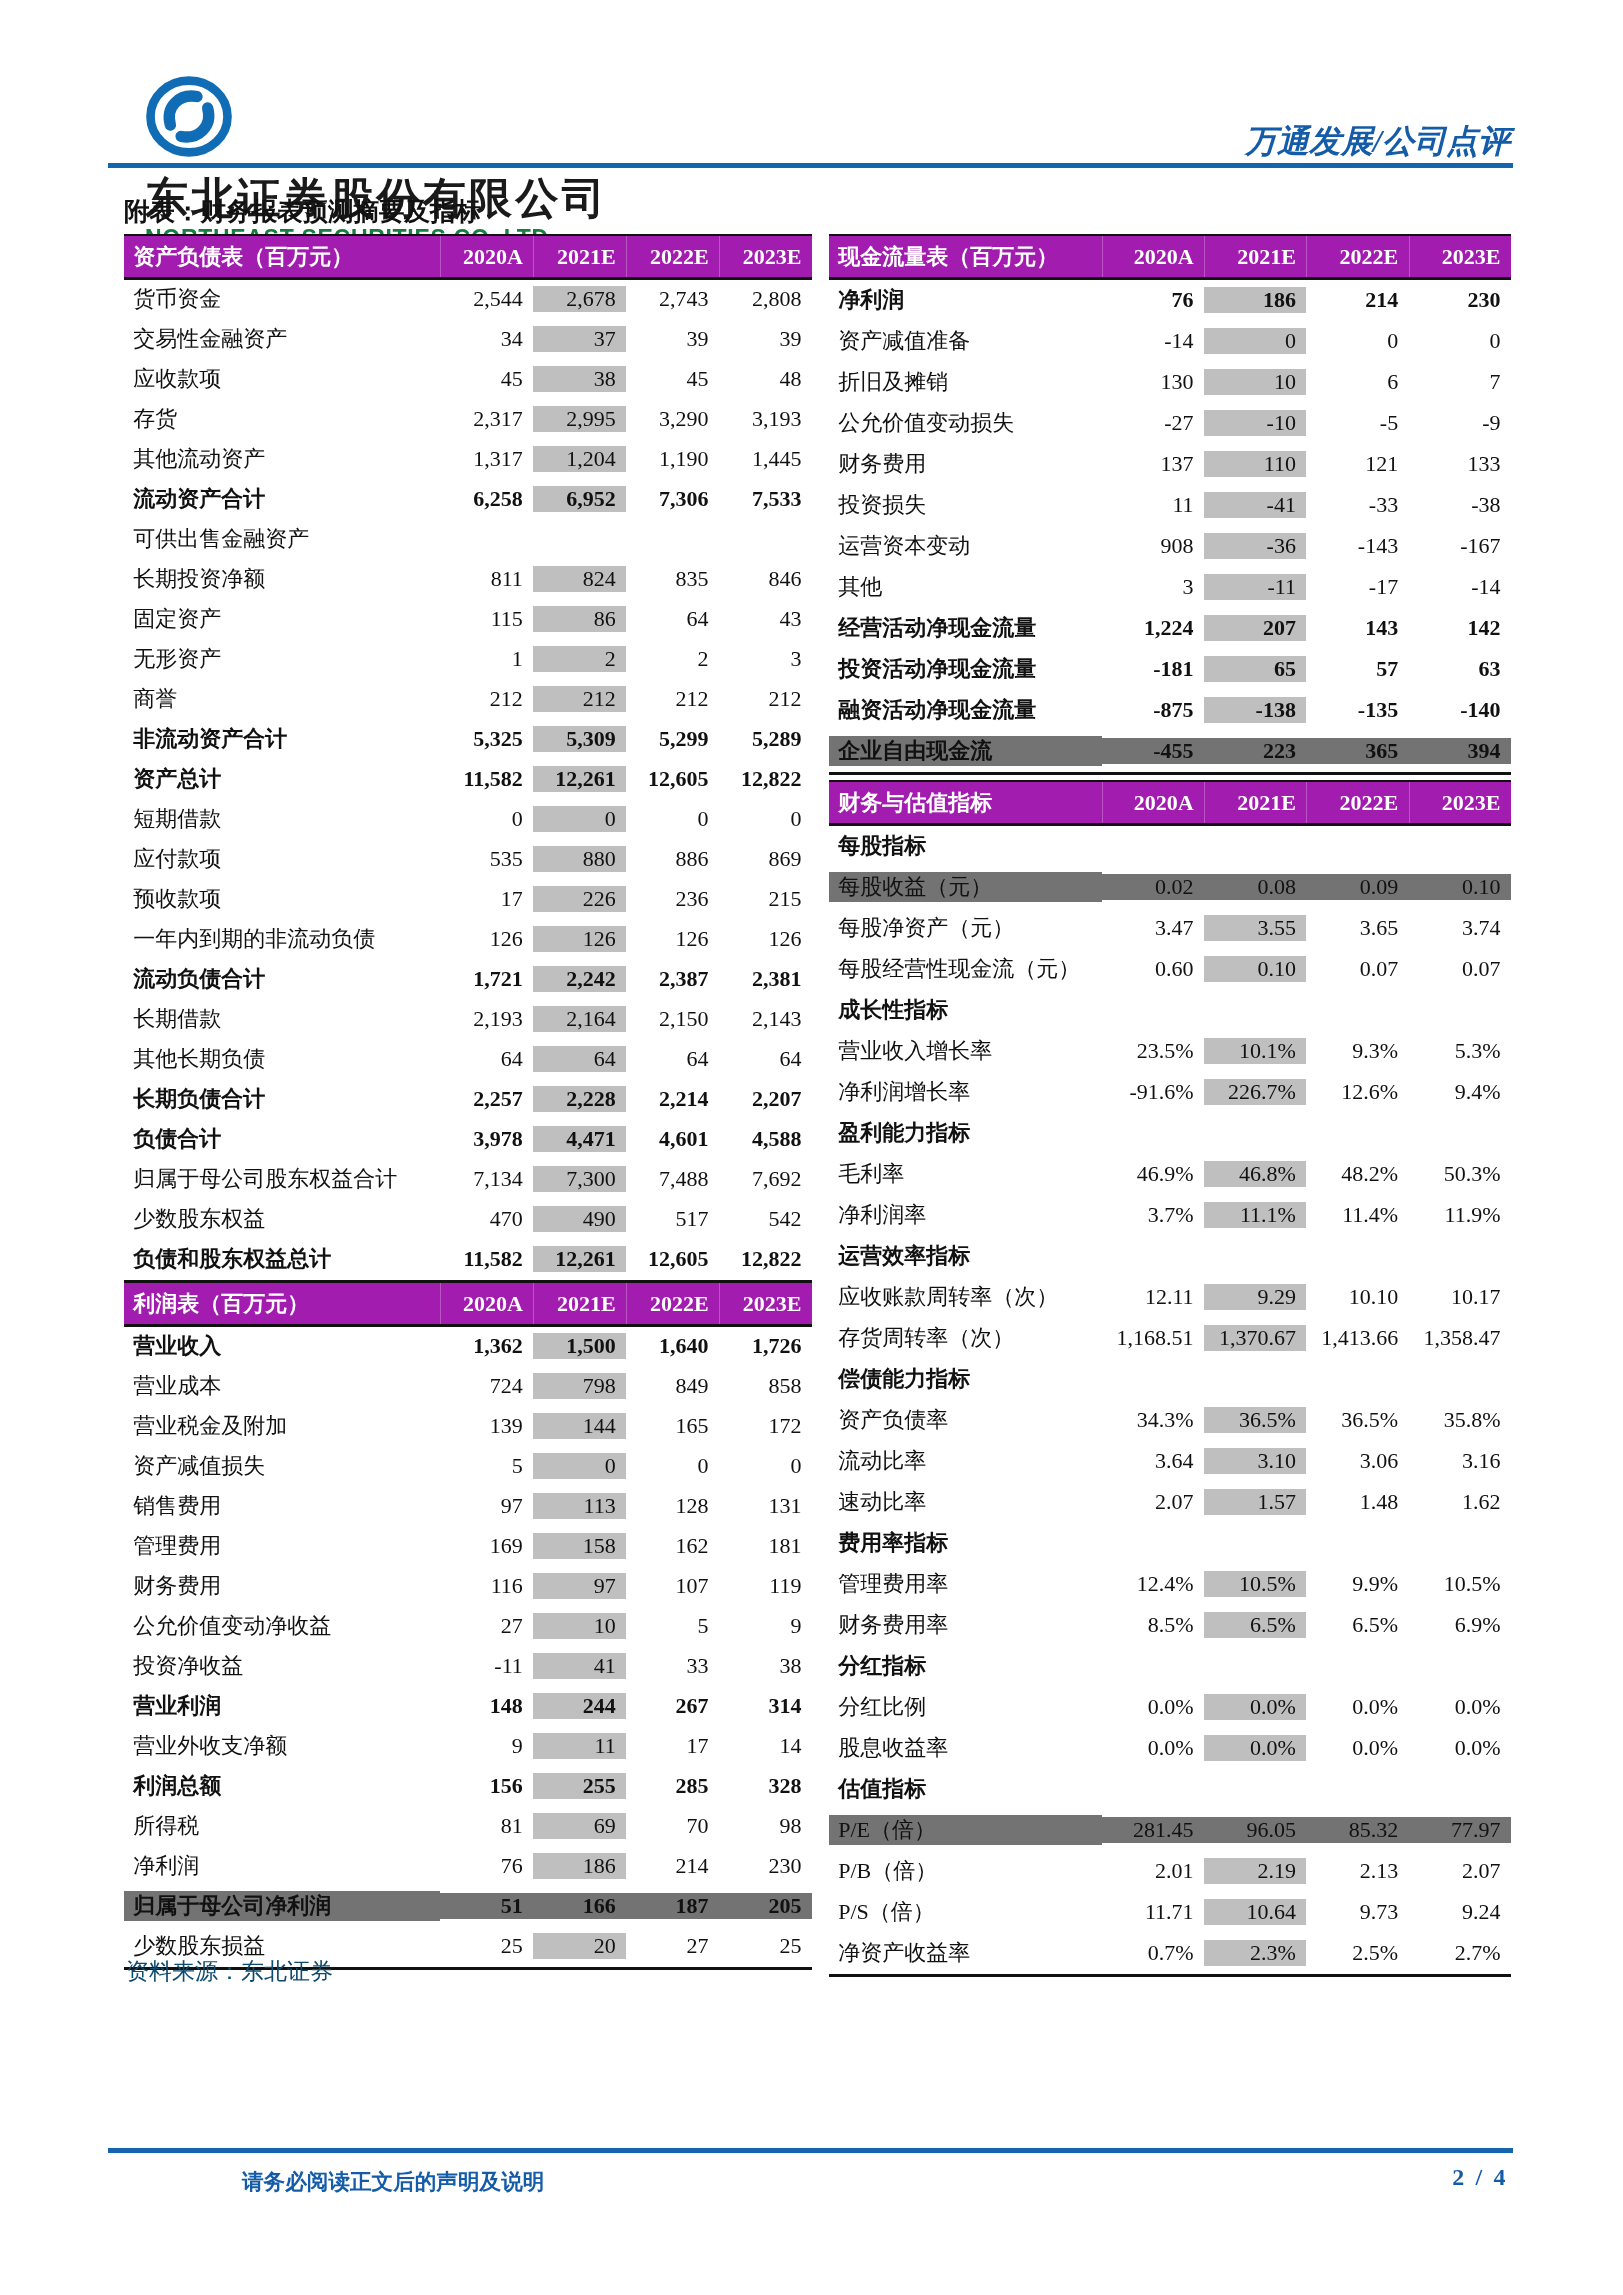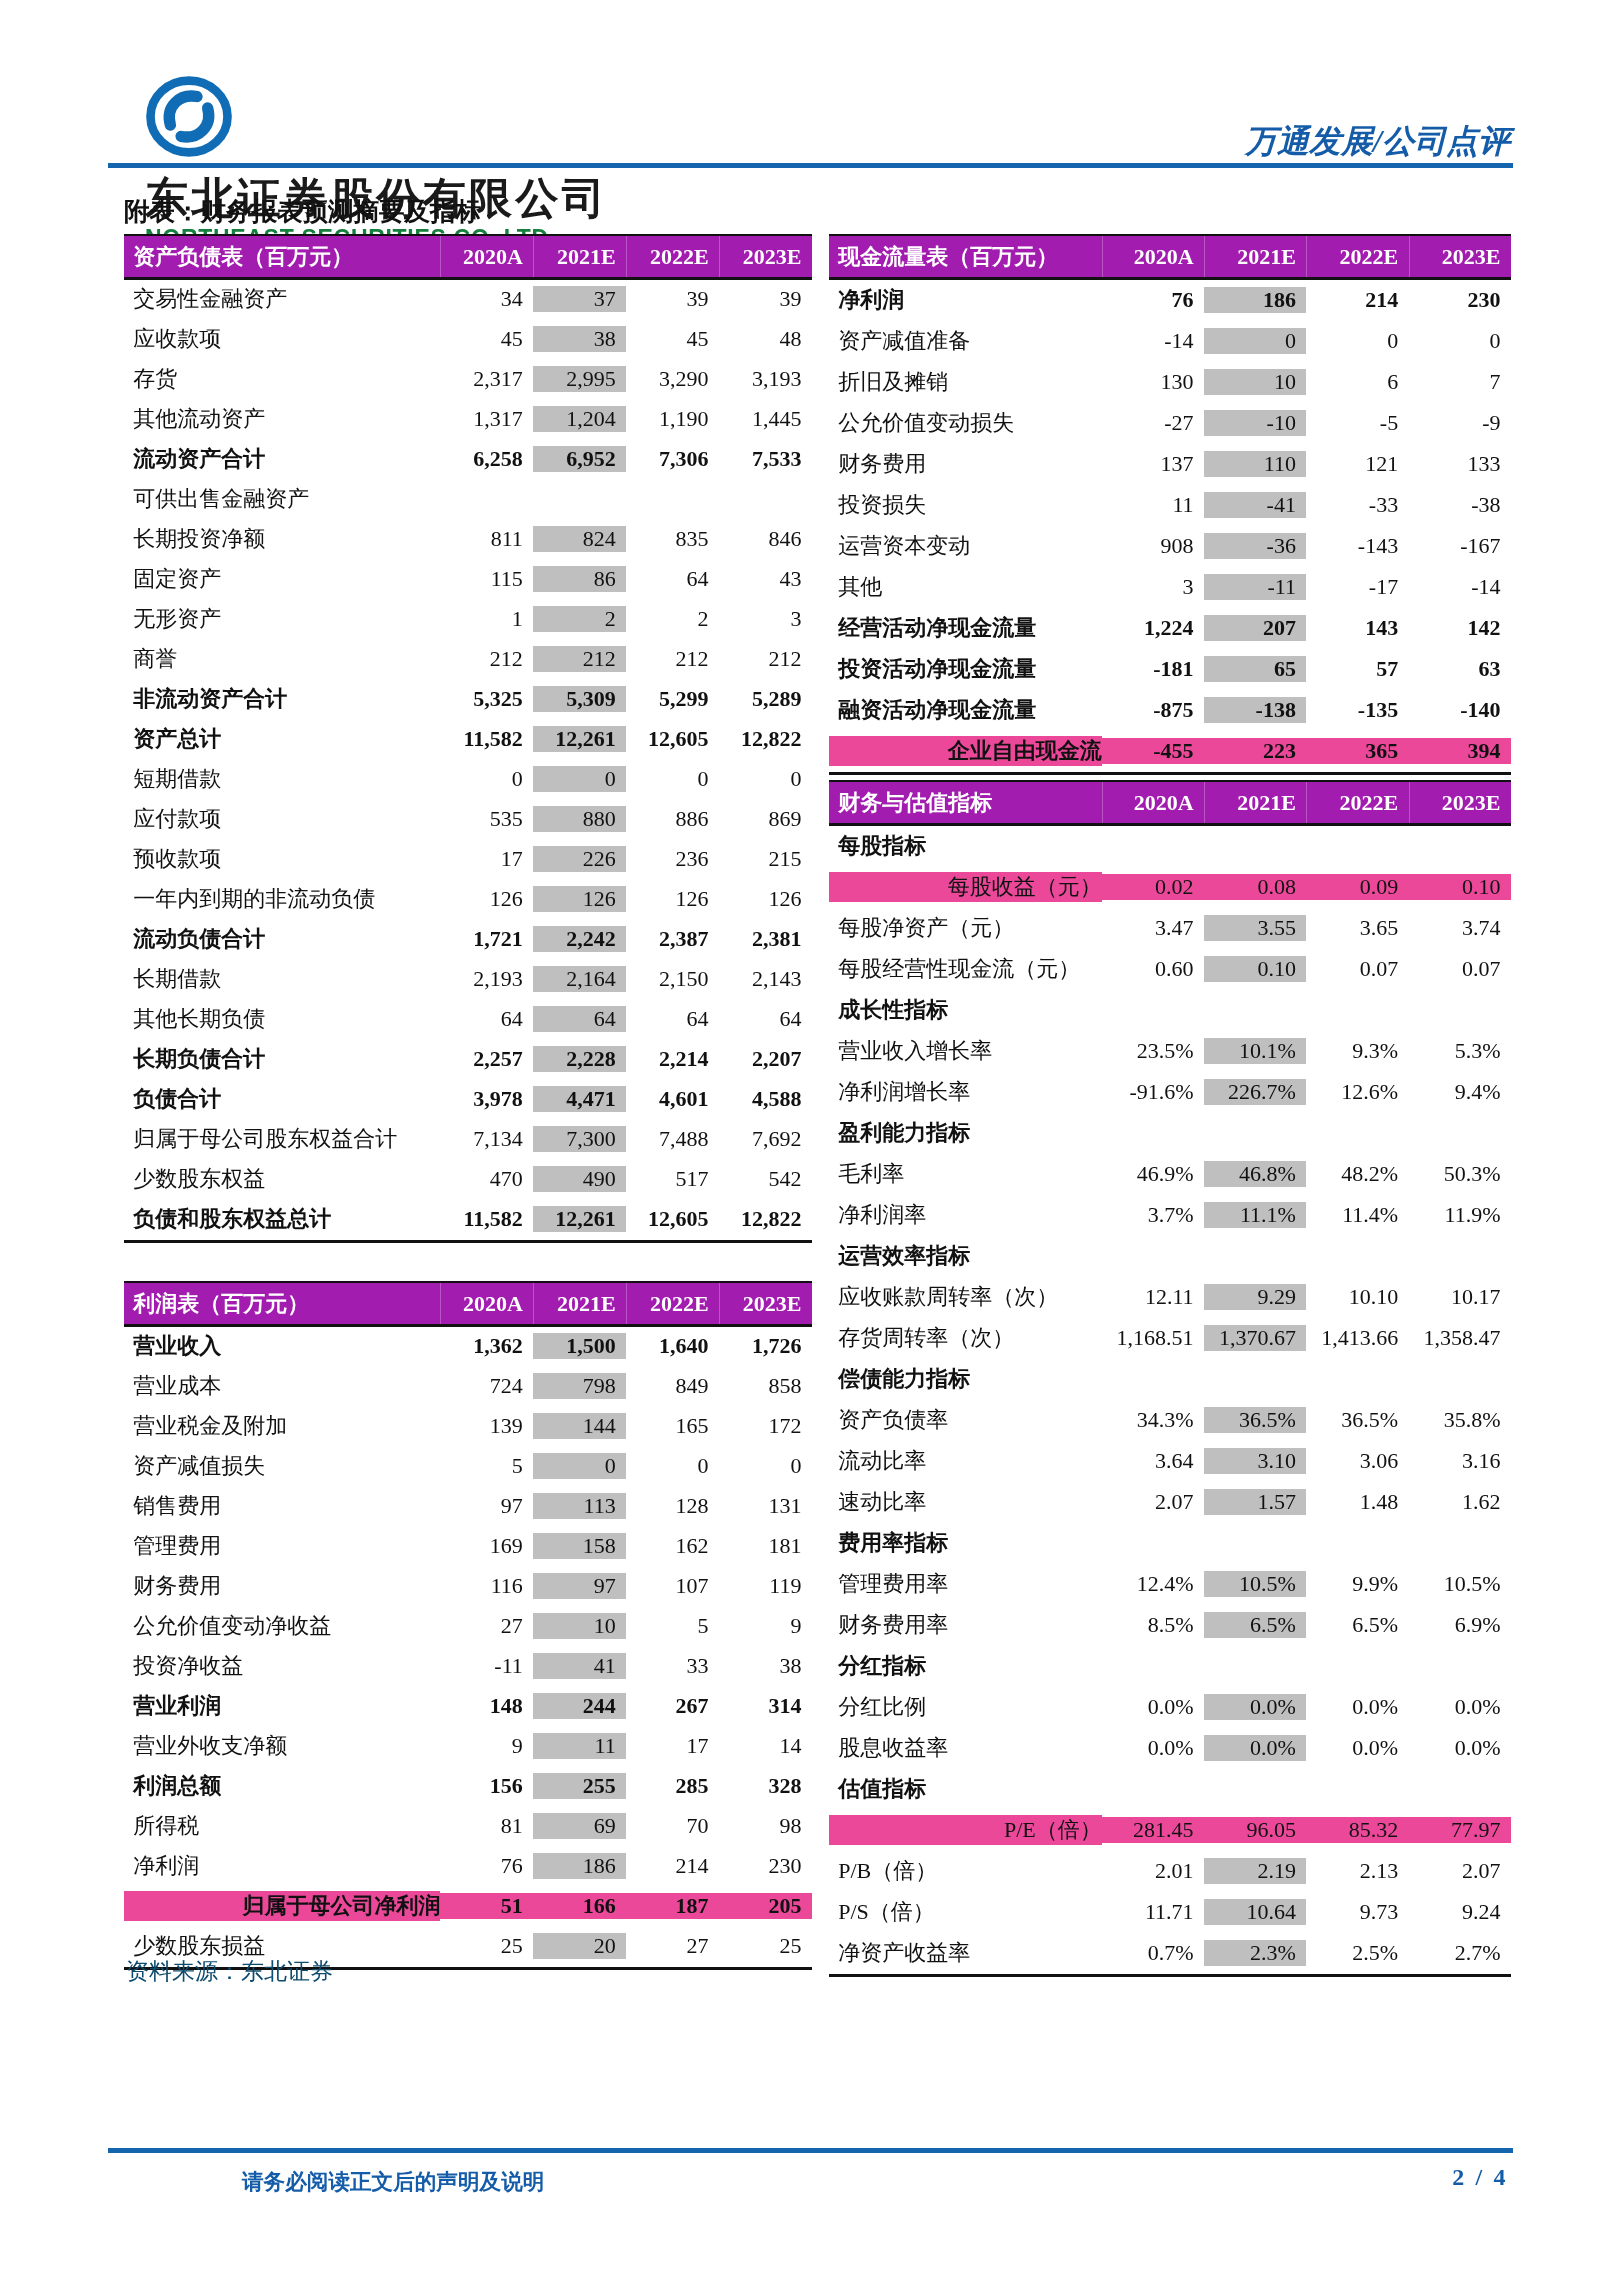--- a/index.html
+++ b/index.html
@@ -47,21 +47,21 @@
   .trow{display:flex;align-items:center;height:38px;border-bottom:2px solid #fff;}
   #cf .trow,#ind .trow{height:39px;}
   .tcell{box-sizing:border-box;}
   .tcell.label{width:46%;padding-left:9.2px;}
   .tcell.num{width:13.5%;text-align:right;padding-right:10.5px;}
   #cf .tcell.label,#ind .tcell.label{width:40%;}
   #cf .tcell.num,#ind .tcell.num{width:15%;}
   .trow.bold{font-weight:bold;}
   .trow.section .tcell.label{font-weight:bold;}
   .trow .num.striped{background:#BFBFBF;}
-  .trow.highlight .tcell{background:#ec4899;text-align:right;}
+  .trow.highlight .tcell{background:#737373;}
 
   .source-note{position:absolute;left:126px;top:1956px;font-size:23px;color:#0c4a6e;}
 
   
   .footer-rule{position:absolute;left:108px;right:110px;top:2148px;height:4.6px;background:#1565AE;}
   .footer-disclaimer{position:absolute;left:242px;top:2167px;font-size:21.6px;font-weight:bold;color:#155CA8;}
   .footer-page{position:absolute;right:115px;top:2164px;font-size:24px;font-weight:bold;color:#155CA8;letter-spacing:2.6px;}
 </style>
 </head>
 <body>
@@ -87,20 +87,27 @@
 
   <div class="fin-table" id="bs">
       <div class="thead">
         <div class="tcell label">资产负债表（百万元）</div>
         <div class="tcell num">2020A</div>
         <div class="tcell num">2021E</div>
         <div class="tcell num">2022E</div>
         <div class="tcell num">2023E</div>
       </div>
       <div class="trow">
+        <div class="tcell label">货币资金</div>
+        <div class="tcell num">2,544</div>
+        <div class="tcell num striped">2,678</div>
+        <div class="tcell num">2,743</div>
+        <div class="tcell num">2,808</div>
+      </div>
+      <div class="trow">
         <div class="tcell label">交易性金融资产</div>
         <div class="tcell num">34</div>
         <div class="tcell num striped">37</div>
         <div class="tcell num">39</div>
         <div class="tcell num">39</div>
       </div>
       <div class="trow">
         <div class="tcell label">应收款项</div>
         <div class="tcell num">45</div>
         <div class="tcell num striped">38</div>

